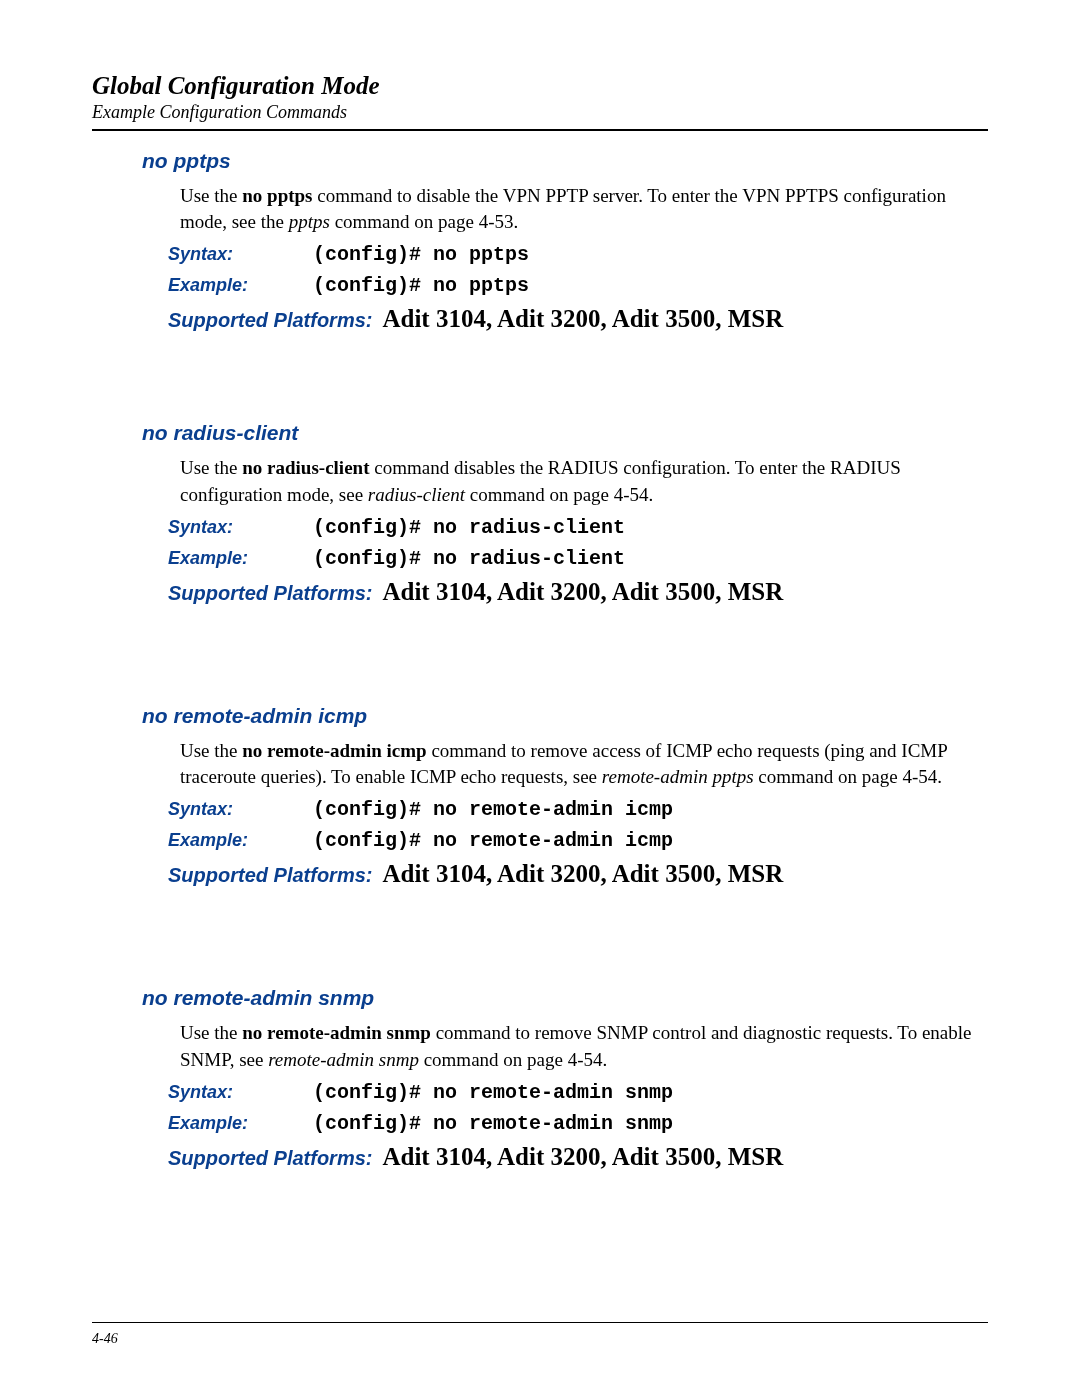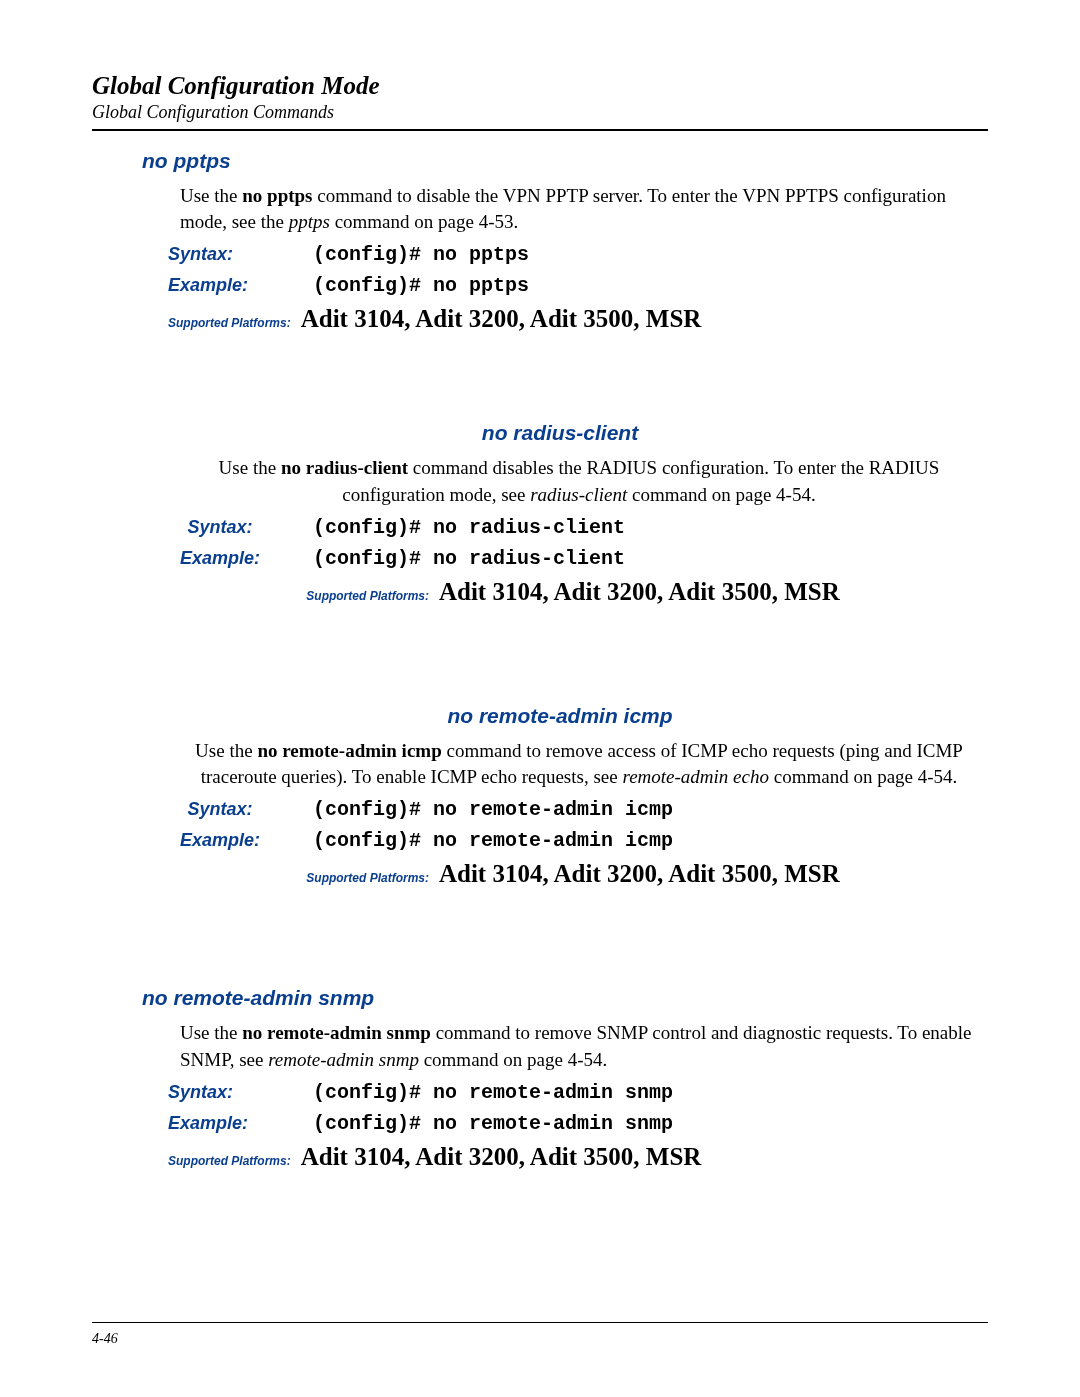--- a/index.html
+++ b/index.html
@@ -87,21 +87,21 @@
       color: #000;
     }
     .platform-row {
       margin-top: 8px;
     }
     .platform-label {
       font-family: Arial, Helvetica, sans-serif;
       font-style: italic;
       font-weight: bold;
       color: #0a3f8f;
-      font-size: 12px;
+      font-size: 20px;
     }
     .platform-value {
       font-family: 'Times New Roman', Times, serif;
       font-weight: bold;
       font-size: 25px;
       color: #000;
       margin-left: 6px;
     }
     .footer {
       position: absolute;
@@ -121,30 +121,30 @@
     }
     .footer-left {
       font-style: italic;
       font-size: 14px;
     }
     .footer-right {
       font-style: italic;
       font-size: 18px;
     }
     .gap-big { margin-bottom: 88px; }
-    .gap-med { margin-bottom: 98px; text-align: center; }
+    .gap-med { margin-bottom: 98px; }
   </style>
 </head>
 <body>
 
 <div class="page">
 
   <div class="header">
     <h1 class="header-title">Global Configuration Mode</h1>
-    <div class="header-subtitle">Global Configuration Commands</div>
+    <div class="header-subtitle">Example Configuration Commands</div>
     <hr class="header-rule">
   </div>
 
   <div class="content">
 
     <div class="section tight-first gap-big">
       <div class="section-heading">no pptps</div>
       <div class="section-body">
         <p class="para">
           <span>Use the </span><span class="inline-bold">no pptps</span><span> command to disable the VPN PPTP server. To enter the VPN PPTPS configuration mode, see the </span><span class="inline-italic">pptps</span><span> command on page 4-53.</span>
@@ -182,21 +182,21 @@
           <span class="platform-label">Supported Platforms:</span>
           <span class="platform-value">Adit 3104, Adit 3200, Adit 3500, MSR</span>
         </div>
       </div>
     </div>
 
     <div class="section gap-med">
       <div class="section-heading">no remote-admin icmp</div>
       <div class="section-body">
         <p class="para">
-          <span>Use the </span><span class="inline-bold">no remote-admin icmp</span><span> command to remove access of ICMP echo requests (ping and ICMP traceroute queries). To enable ICMP echo requests, see </span><span class="inline-italic">remote-admin echo</span><span> command on page 4-54.</span>
+          <span>Use the </span><span class="inline-bold">no remote-admin icmp</span><span> command to remove access of ICMP echo requests (ping and ICMP traceroute queries). To enable ICMP echo requests, see </span><span class="inline-italic">remote-admin pptps</span><span> command on page 4-54.</span>
         </p>
         <div class="def-row">
           <span class="def-label">Syntax:</span>
           <span class="def-value-mono">(config)# no remote-admin icmp</span>
         </div>
         <div class="def-row">
           <span class="def-label">Example:</span>
           <span class="def-value-mono">(config)# no remote-admin icmp</span>
         </div>
         <div class="platform-row">

